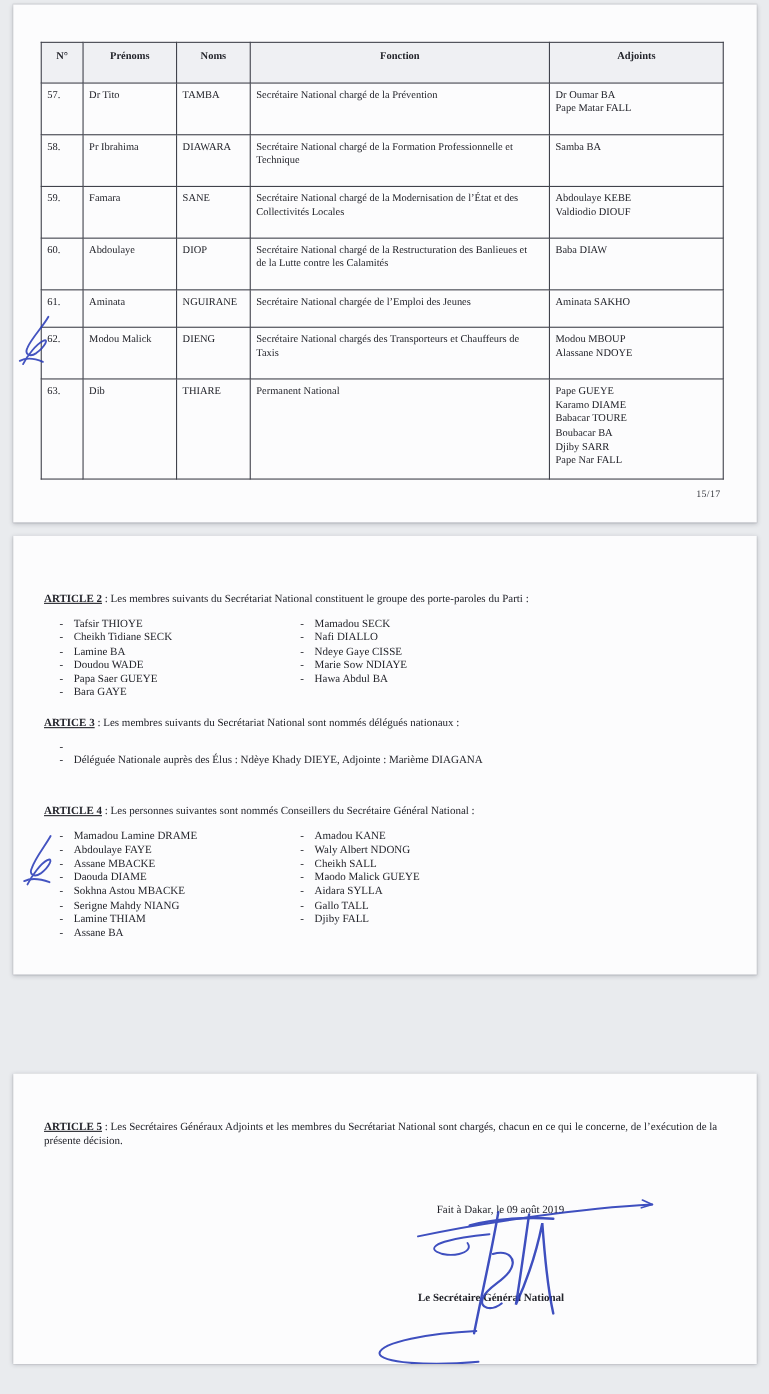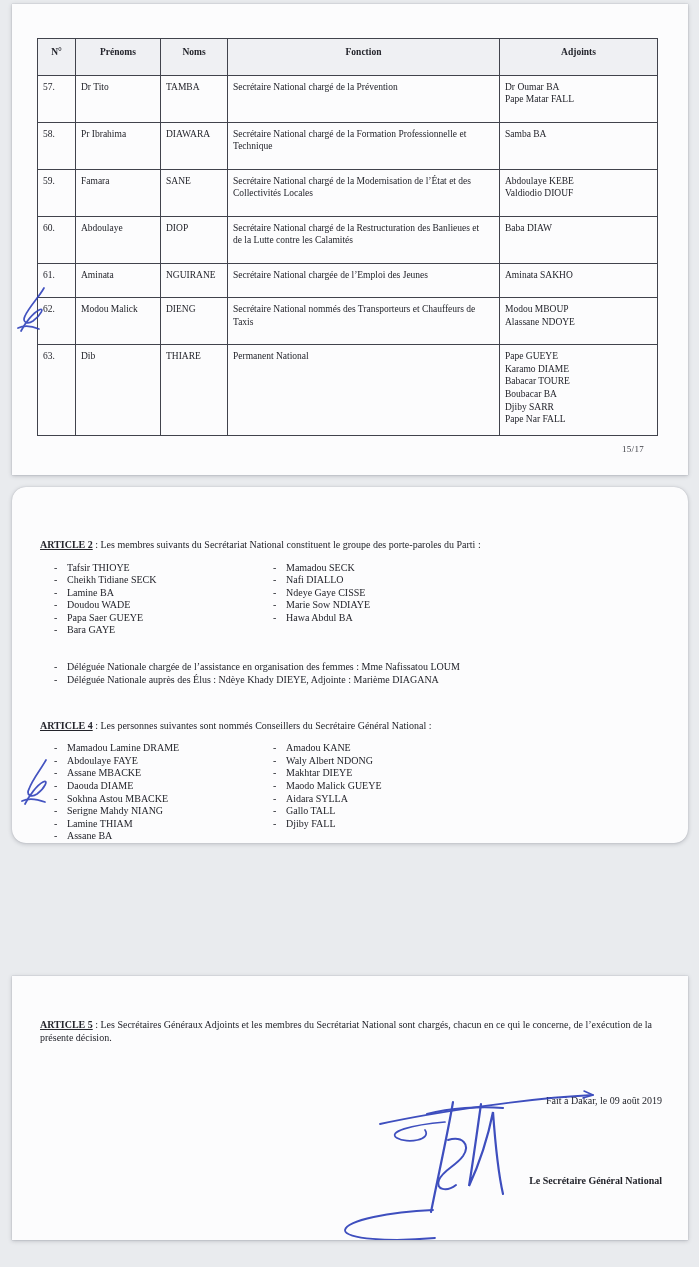--- a/index.html
+++ b/index.html
@@ -11,21 +11,21 @@
     overflow:hidden;
   }
   .viewer{position:relative;width:699px;height:1267px;}
   .page{
     position:absolute;left:12px;width:676px;
     background:#fcfcfd;
     box-shadow:0 1px 4px rgba(40,45,60,.25), 0 0 1px rgba(40,45,60,.25);
     overflow:hidden;
   }
   .page-15{top:4px;height:471px;}
-  .page-16{top:487px;height:356px;border-radius:14px;}
+  .page-16{top:487px;height:399px;}
   .page-17{top:976px;height:264px;}
 
   
   table.members{
     border-collapse:collapse;
     margin:34px 0 0 25px;
     width:620px;
     font-size:9.5px;line-height:1.32;
     table-layout:fixed;
   }
@@ -45,39 +45,39 @@
   col.c-nom{width:67px;}
   col.c-fonction{width:272px;}
   col.c-adjoints{width:158px;}
   td.cell-num{text-align:left;padding-left:7px;}
   tr.row-pad td{padding-bottom:16px;}
 
   .pagenum{
     position:absolute;
     font-size:9px;color:#3a3b42;letter-spacing:.3px;
   }
-  .pagenum-15{right:44px;top:440px;}
+  .pagenum-15{right:33px;top:440px;}
   .pagenum-16{right:38px;top:444px;margin-top:28px;}
 
   
   .content16{padding:52px 30px 0 28px;font-size:10px;line-height:1.25;}
   .art-p{margin:0 0 4px 0;}
   .art-label{font-weight:bold;text-decoration:underline;}
   .cols{display:flex;margin:10px 0 0 14px;}
   .col-left{width:219px;}
   .col-right{flex:1;}
   .li{display:flex;line-height:12.6px;}
   .li .dash{width:13px;flex:0 0 13px;}
   .single-list{margin:9px 0 0 14px;}
   .single-list .li{line-height:12.8px;}
   .gap-a3{height:15px;}
   .gap-a4{height:33px;}
 
   .content17{padding:42px 26px 0 28px;font-size:10px;line-height:1.3;}
-  .sig-block{position:relative;margin:50px 0 0 340px;font-size:10px;text-align:right;}
+  .sig-block{position:relative;margin:50px 0 0 340px;font-size:10px;}
   .sig-date{margin-left:17px;}
   .sig-names{margin-top:67px;font-weight:bold;line-height:1.3;}
 
   
   .ink{position:absolute;pointer-events:none;}
   .paraph-15{left:3px;top:280px;}
   .paraph-16{left:6px;top:268px;}
   .signature-svg{left:-45px;top:-32px;}
 </style>
 </head>
@@ -155,21 +155,21 @@
             <td class="cell-nom">NGUIRANE</td>
             <td class="cell-fonction">Secrétaire National chargée de l’Emploi des Jeunes</td>
             <td>
               <div>Aminata SAKHO</div>
             </td>
           </tr>
           <tr class="row-pad">
             <td class="cell-num">62.</td>
             <td class="cell-prenom">Modou Malick</td>
             <td class="cell-nom">DIENG</td>
-            <td class="cell-fonction">Secrétaire National nommés des Transporteurs et Chauffeurs de Taxis</td>
+            <td class="cell-fonction">Secrétaire National chargés des Transporteurs et Chauffeurs de Taxis</td>
             <td>
               <div>Modou MBOUP</div>
               <div>Alassane NDOYE</div>
             </td>
           </tr>
           <tr>
             <td class="cell-num">63.</td>
             <td class="cell-prenom">Dib</td>
             <td class="cell-nom">THIARE</td>
             <td class="cell-fonction">Permanent National</td>
@@ -244,24 +244,24 @@
               <span>Marie Sow NDIAYE</span>
             </div>
             <div class="li">
               <span class="dash">-</span>
               <span>Hawa Abdul BA</span>
             </div>
           </div>
       </div>
 
       <div class="gap-a3"></div>
+      <p class="art-p"><span class="art-label">ARTICE 3</span><span> : Les membres suivants du Secrétariat National sont nommés délégués nationaux :</span></p>
       <div class="single-list">
           <div class="li">
             <span class="dash">-</span>
-            <span>Déléguée Nationale chargée de l’assistance en organisation des femmes : Mme Nafissatou LOUM</span>
           </div>
           <div class="li">
             <span class="dash">-</span>
             <span>Déléguée Nationale auprès des Élus : Ndèye Khady DIEYE, Adjointe : Marième DIAGANA</span>
           </div>
         </div>
 
       <div class="gap-a4"></div>
       <p class="art-p"><span class="art-label">ARTICLE 4</span><span> : Les personnes suivantes sont nommés Conseillers du Secrétaire Général National :</span></p>
       <div class="cols">
@@ -303,21 +303,21 @@
             <div class="li">
               <span class="dash">-</span>
               <span>Amadou KANE</span>
             </div>
             <div class="li">
               <span class="dash">-</span>
               <span>Waly Albert NDONG</span>
             </div>
             <div class="li">
               <span class="dash">-</span>
-              <span>Makhtar DIEYE</span>
+              <span>Cheikh SALL</span>
             </div>
             <div class="li">
               <span class="dash">-</span>
               <span>Maodo Malick GUEYE</span>
             </div>
             <div class="li">
               <span class="dash">-</span>
               <span>Aidara SYLLA</span>
             </div>
             <div class="li">

